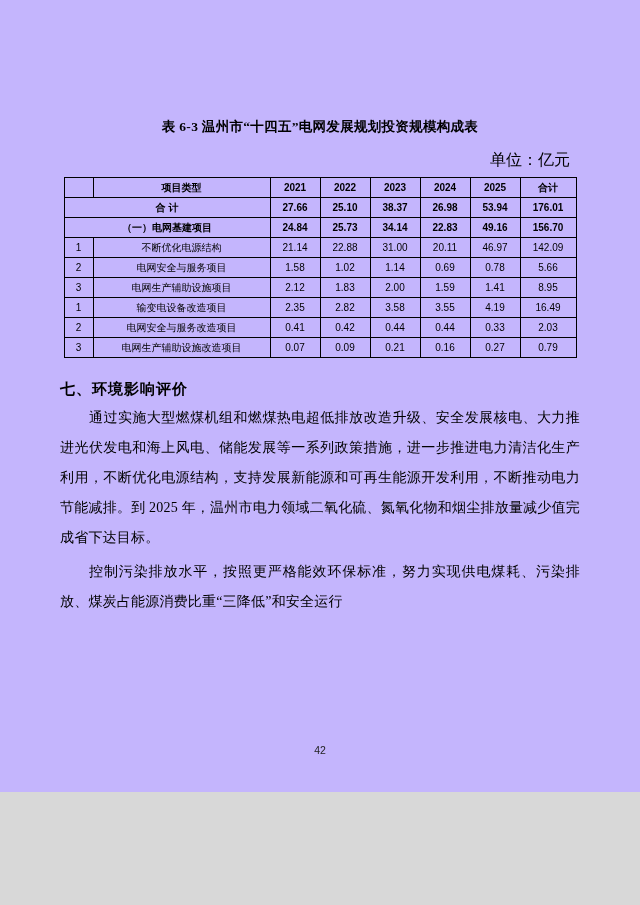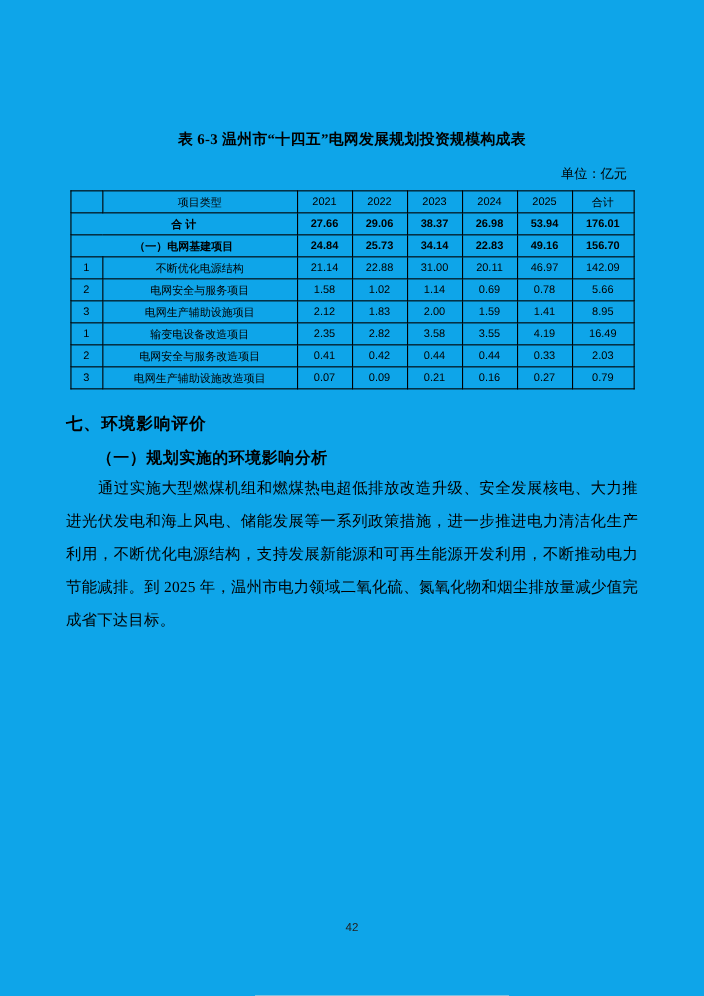--- a/index.html
+++ b/index.html
@@ -5,22 +5,22 @@
   html, body {
     margin: 0;
     padding: 0;
     background: #d8d8d8;
   }
   body {
     font-family: "Liberation Serif", "DejaVu Serif", serif;
   }
   .page {
     width: 640px;
-    height: 905px;
-    background: #0ea5e9;
+    height: 792px;
+    background: #c4b5fd;
     position: relative;
     box-sizing: border-box;
     overflow: hidden;
     margin: 0 auto;
   }
   .content {
     position: absolute;
     left: 60px;
     top: 118px;
     width: 520px;
@@ -28,21 +28,21 @@
   .table-caption {
     text-align: center;
     font-size: 13.5px;
     font-weight: bold;
     color: #000;
     letter-spacing: 0.3px;
     margin-bottom: 14px;
   }
   .unit-line {
     text-align: right;
-    font-size: 12px;
+    font-size: 16px;
     margin-bottom: 6px;
     padding-right: 10px;
   }
   table.invest {
     border-collapse: collapse;
     width: 500px;
     margin: 0 auto;
     table-layout: fixed;
   }
   table.invest td, table.invest th {
@@ -53,21 +53,21 @@
     padding: 0 1px;
     font-family: "Liberation Sans", sans-serif;
     color: #000;
     font-weight: normal;
   }
   table.invest .c-idx { width: 26px; }
   table.invest .c-name { width: 174px; }
   table.invest .c-yr { width: 47px; }
   table.invest .c-sum { width: 53px; }
   table.invest th {
-    font-weight: normal;
+    font-weight: bold;
   }
   tr.bold-row td {
     font-weight: bold;
   }
   td.name-cell {
     text-align: center;
   }
   td.name-left {
     text-align: center;
   }
@@ -89,21 +89,21 @@
   p.body {
     font-size: 14px;
     line-height: 30px;
     text-indent: 29px;
     margin: 4px 0 0 0;
     text-align: justify;
     letter-spacing: 0.2px;
   }
   .pagenum {
     position: absolute;
-    bottom: 56px;
+    bottom: 36px;
     left: 0;
     width: 100%;
     text-align: center;
     font-size: 10.5px;
     color: #222;
     font-family: "Liberation Sans", sans-serif;
   }
 </style>
 </head>
 <body>
@@ -125,21 +125,21 @@
           <th class="c-yr">2023</th>
           <th class="c-yr">2024</th>
           <th class="c-yr">2025</th>
           <th class="c-sum">合计</th>
         </tr>
       </thead>
       <tbody>
           <tr class="bold-row">
             <td colspan="2" class="name-cell">合  计</td>
             <td class="c-yr">27.66</td>
-            <td class="c-yr">29.06</td>
+            <td class="c-yr">25.10</td>
             <td class="c-yr">38.37</td>
             <td class="c-yr">26.98</td>
             <td class="c-yr">53.94</td>
             <td class="c-sum">176.01</td>
           </tr>
           <tr class="bold-row">
             <td colspan="2" class="name-cell">（一）电网基建项目</td>
             <td class="c-yr">24.84</td>
             <td class="c-yr">25.73</td>
             <td class="c-yr">34.14</td>
@@ -205,20 +205,20 @@
             <td class="c-yr">0.21</td>
             <td class="c-yr">0.16</td>
             <td class="c-yr">0.27</td>
             <td class="c-sum">0.79</td>
           </tr>
         </tbody>
     </table>
 
     <div class="sec-head">七、环境影响评价</div>
 
-    <div class="sub-head">（一）规划实施的环境影响分析</div>
     <p class="body">通过实施大型燃煤机组和燃煤热电超低排放改造升级、安全发展核电、大力推进光伏发电和海上风电、储能发展等一系列政策措施，进一步推进电力清洁化生产利用，不断优化电源结构，支持发展新能源和可再生能源开发利用，不断推动电力节能减排。到 2025 年，温州市电力领域二氧化硫、氮氧化物和烟尘排放量减少值完成省下达目标。</p>
 
+    <p class="body">控制污染排放水平，按照更严格能效环保标准，努力实现供电煤耗、污染排放、煤炭占能源消费比重“三降低”和安全运行</p>
 
   </div>
 
   <div class="pagenum">42</div>
 </div>
 
 </body></html>

